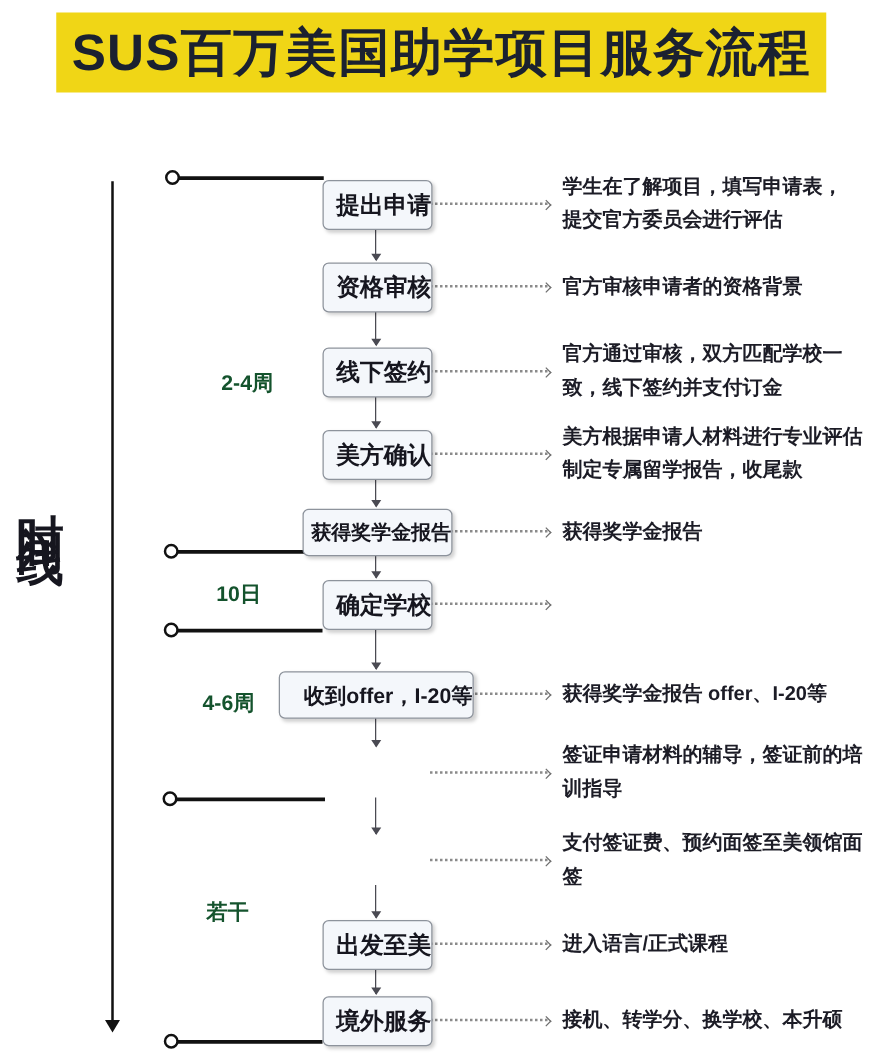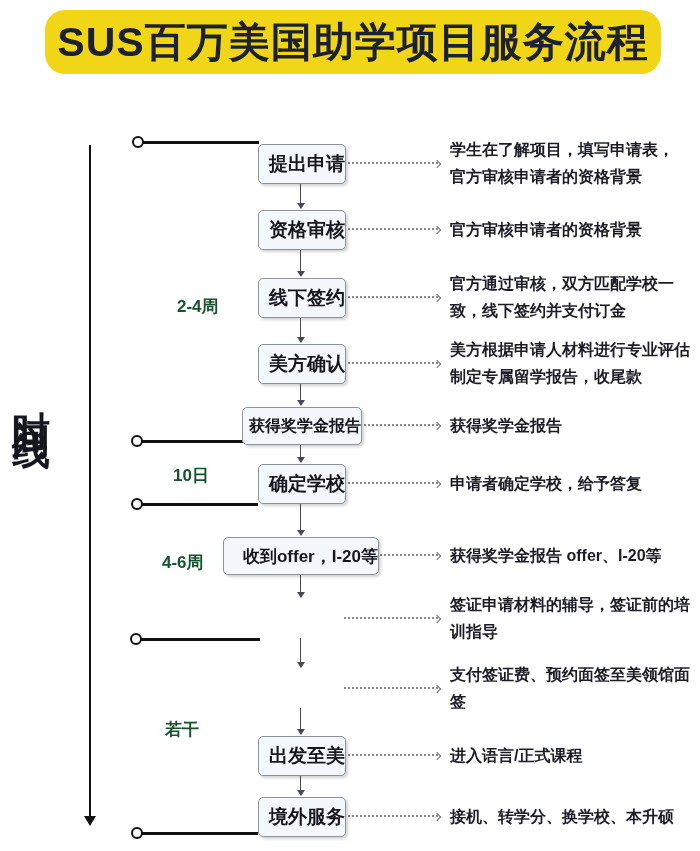--- a/index.html
+++ b/index.html
@@ -3,21 +3,21 @@
 <meta charset="utf-8">
 <style>
   html,body{margin:0;padding:0;background:#ffffff;}
   .page{
     position:relative;width:700px;height:851px;background:#ffffff;overflow:hidden;
     font-family:"Liberation Sans","DejaVu Sans",sans-serif;color:#16161f;
   }
   
   .banner{
     position:absolute;left:45px;top:10px;width:616px;height:64px;
-    background:#F0D616;display:flex;align-items:center;justify-content:center;border-radius:20px;
+    background:#F0D616;display:flex;align-items:center;justify-content:center;
   }
   .banner-text{
     margin:0;font-size:41px;font-weight:800;color:#1B2130;letter-spacing:1px;white-space:nowrap;
   }
   
   .tl-line{position:absolute;left:89px;top:145px;width:0;height:672px;border-left:2px solid #111;}
   .tl-arrowhead{position:absolute;left:84px;top:816px;width:0;height:0;
     border-left:6px solid transparent;border-right:6px solid transparent;border-top:10px solid #111;}
   .tl-label{
     position:absolute;left:5px;top:381px;writing-mode:vertical-rl;text-orientation:upright;
@@ -77,21 +77,21 @@
   <div class="dur" style="left:177px;top:295px">2-4周</div>
   <div class="dur" style="left:173px;top:464px">10日</div>
   <div class="dur" style="left:162px;top:551px">4-6周</div>
   <div class="dur" style="left:165px;top:718px">若干</div>
 
   <div class="box" style="left:258px;top:144px;width:86px;height:38px">
     <span>提出申请</span>
   </div>
   <div class="dash" style="left:344px;top:162px;width:94px"></div>
   <div class="desc" style="top:136px">学生在了解项目，填写申请表，
-官方审核申请者的资格背景</div>
+提交官方委员会进行评估</div>
   <div class="varrow" style="left:300px;top:183px;height:25px"></div>
 
   <div class="box" style="left:258px;top:210px;width:86px;height:38px">
     <span>资格审核</span>
   </div>
   <div class="dash" style="left:344px;top:228px;width:94px"></div>
   <div class="desc" style="top:216px">官方审核申请者的资格背景</div>
   <div class="varrow" style="left:300px;top:249px;height:27px"></div>
 
   <div class="box" style="left:258px;top:278px;width:86px;height:38px">
@@ -114,21 +114,20 @@
     <span>获得奖学金报告</span>
   </div>
   <div class="dash" style="left:360px;top:424px;width:78px"></div>
   <div class="desc" style="top:412px">获得奖学金报告</div>
   <div class="varrow" style="left:300px;top:444px;height:18px"></div>
 
   <div class="box" style="left:258px;top:464px;width:86px;height:38px">
     <span>确定学校</span>
   </div>
   <div class="dash" style="left:344px;top:482px;width:94px"></div>
-  <div class="desc" style="top:470px">申请者确定学校，给予答复</div>
   <div class="varrow" style="left:300px;top:503px;height:32px"></div>
 
   <div class="box" style="left:223px;top:537px;width:154px;height:36px;font-size:17px">
     <span>收到offer，I-20等</span>
   </div>
   <div class="dash" style="left:377px;top:554px;width:61px"></div>
   <div class="desc" style="top:542px">获得奖学金报告 offer、I-20等</div>
   <div class="varrow" style="left:300px;top:574px;height:23px"></div>
 
   <div class="dash" style="left:344px;top:617px;width:94px"></div>

